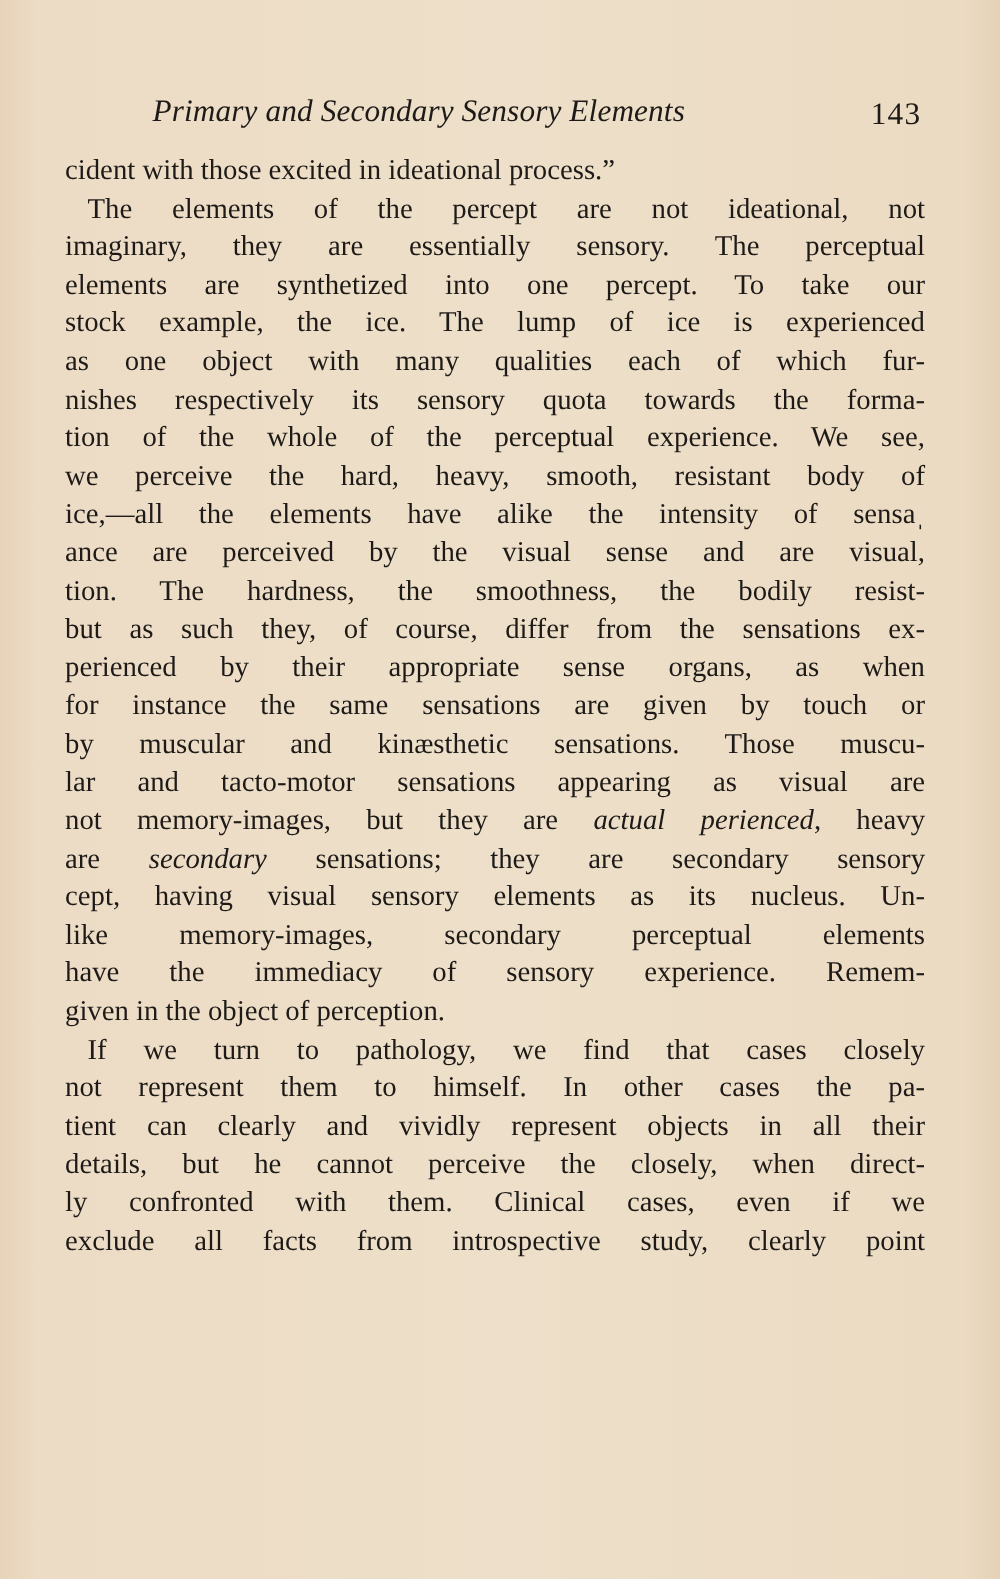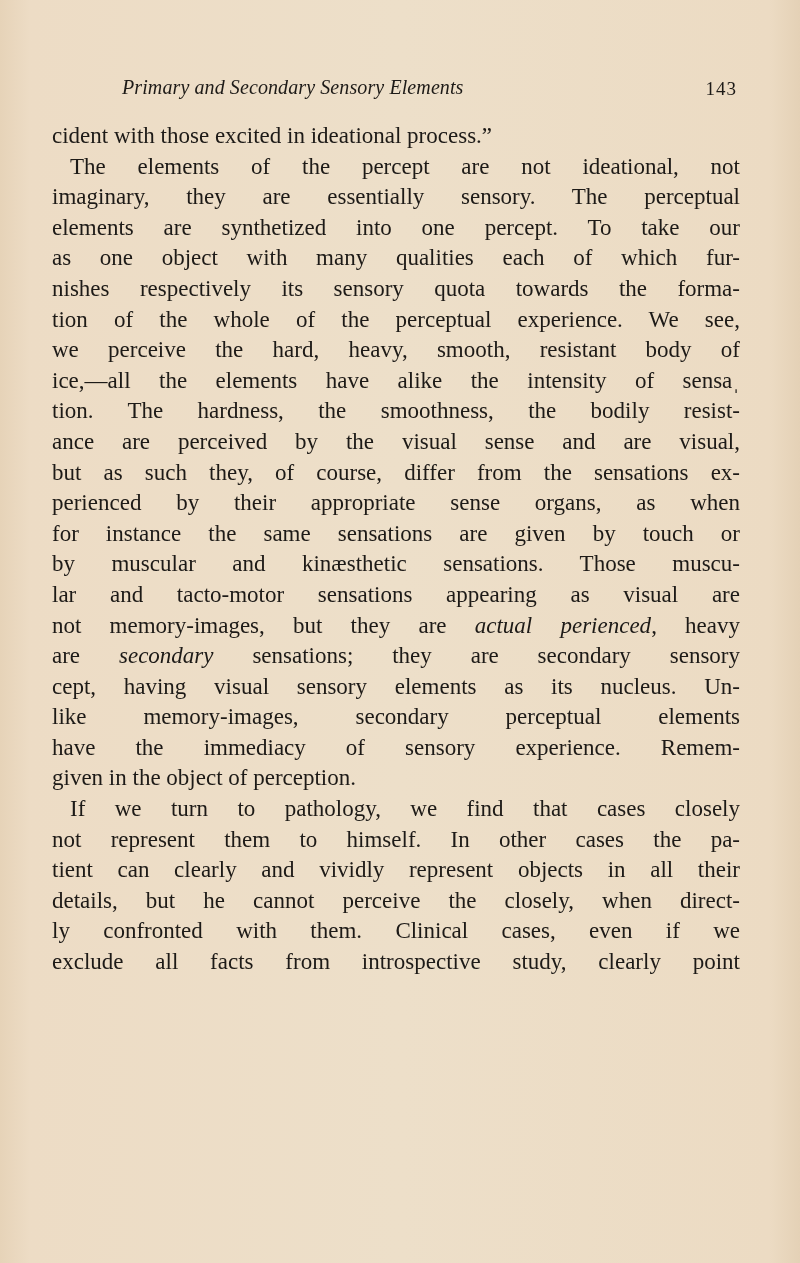--- a/index.html
+++ b/index.html
@@ -11,25 +11,25 @@
     color: #1d1a17;
     position: relative;
   }
   .page { position: absolute; left: 52px; top: 0; width: 688px; }
   .running-head {
     position: absolute; top: 76px; left: 70px; width: 618px;
     height: 34px;
   }
   .running-title {
     position: absolute; left: 0; top: 0;
-    font-style: italic; font-size: 20px; letter-spacing: 0.1px;
+    font-style: italic; font-size: 25px; letter-spacing: 0.1px;
   }
   .page-number {
     position: absolute; right: 3px; top: 2px;
-    font-size: 19px; letter-spacing: 1px;
+    font-size: 25px; letter-spacing: 1px;
   }
   .body-text {
     position: absolute; top: 121px; left: 0; width: 688px;
     font-size: 23px; line-height: 30.6px;
   }
   .line {
     display: block; height: 30.6px; white-space: nowrap;
     text-align: justify; text-align-last: justify;
   }
   .line.last { text-align-last: left; }
@@ -42,27 +42,28 @@
 <div class="page">
   <div class="running-head">
     <span class="running-title">Primary and Secondary Sensory Elements</span>
     <span class="page-number">143</span>
   </div>
   <div class="body-text" id="body-text">
       <span class="line last">cident with those excited in ideational process.”</span>
       <span class="line indent-small">The elements of the percept are not ideational, not</span>
       <span class="line">imaginary, they are essentially sensory. The perceptual</span>
       <span class="line">elements are synthetized into one percept. To take our</span>
+      <span class="line">stock example, the ice. The lump of ice is experienced</span>
       <span class="line">as one object with many qualities each of which fur-</span>
       <span class="line">nishes respectively its sensory quota towards the forma-</span>
       <span class="line">tion of the whole of the perceptual experience. We see,</span>
       <span class="line">we perceive the hard, heavy, smooth, resistant body of</span>
       <span class="line">ice,—all the elements have alike the intensity of sensaˌ</span>
+      <span class="line">ance are perceived by the visual sense and are visual,</span>
       <span class="line">tion. The hardness, the smoothness, the bodily resist-</span>
-      <span class="line">ance are perceived by the visual sense and are visual,</span>
       <span class="line">but as such they, of course, differ from the sensations ex-</span>
       <span class="line">perienced by their appropriate sense organs, as when</span>
       <span class="line">for instance the same sensations are given by touch or</span>
       <span class="line">by muscular and kinæsthetic sensations. Those muscu-</span>
       <span class="line">lar and tacto-motor sensations appearing as visual are</span>
       <span class="line"><span>not memory-images, but they are </span><span class="it">actual perienced</span><span>, heavy</span></span>
       <span class="line"><span>are </span><span class="it">secondary</span><span> sensations; they are secondary sensory</span></span>
       <span class="line">cept, having visual sensory elements as its nucleus. Un-</span>
       <span class="line">like memory-images, secondary perceptual elements</span>
       <span class="line">have the immediacy of sensory experience. Remem-</span>

